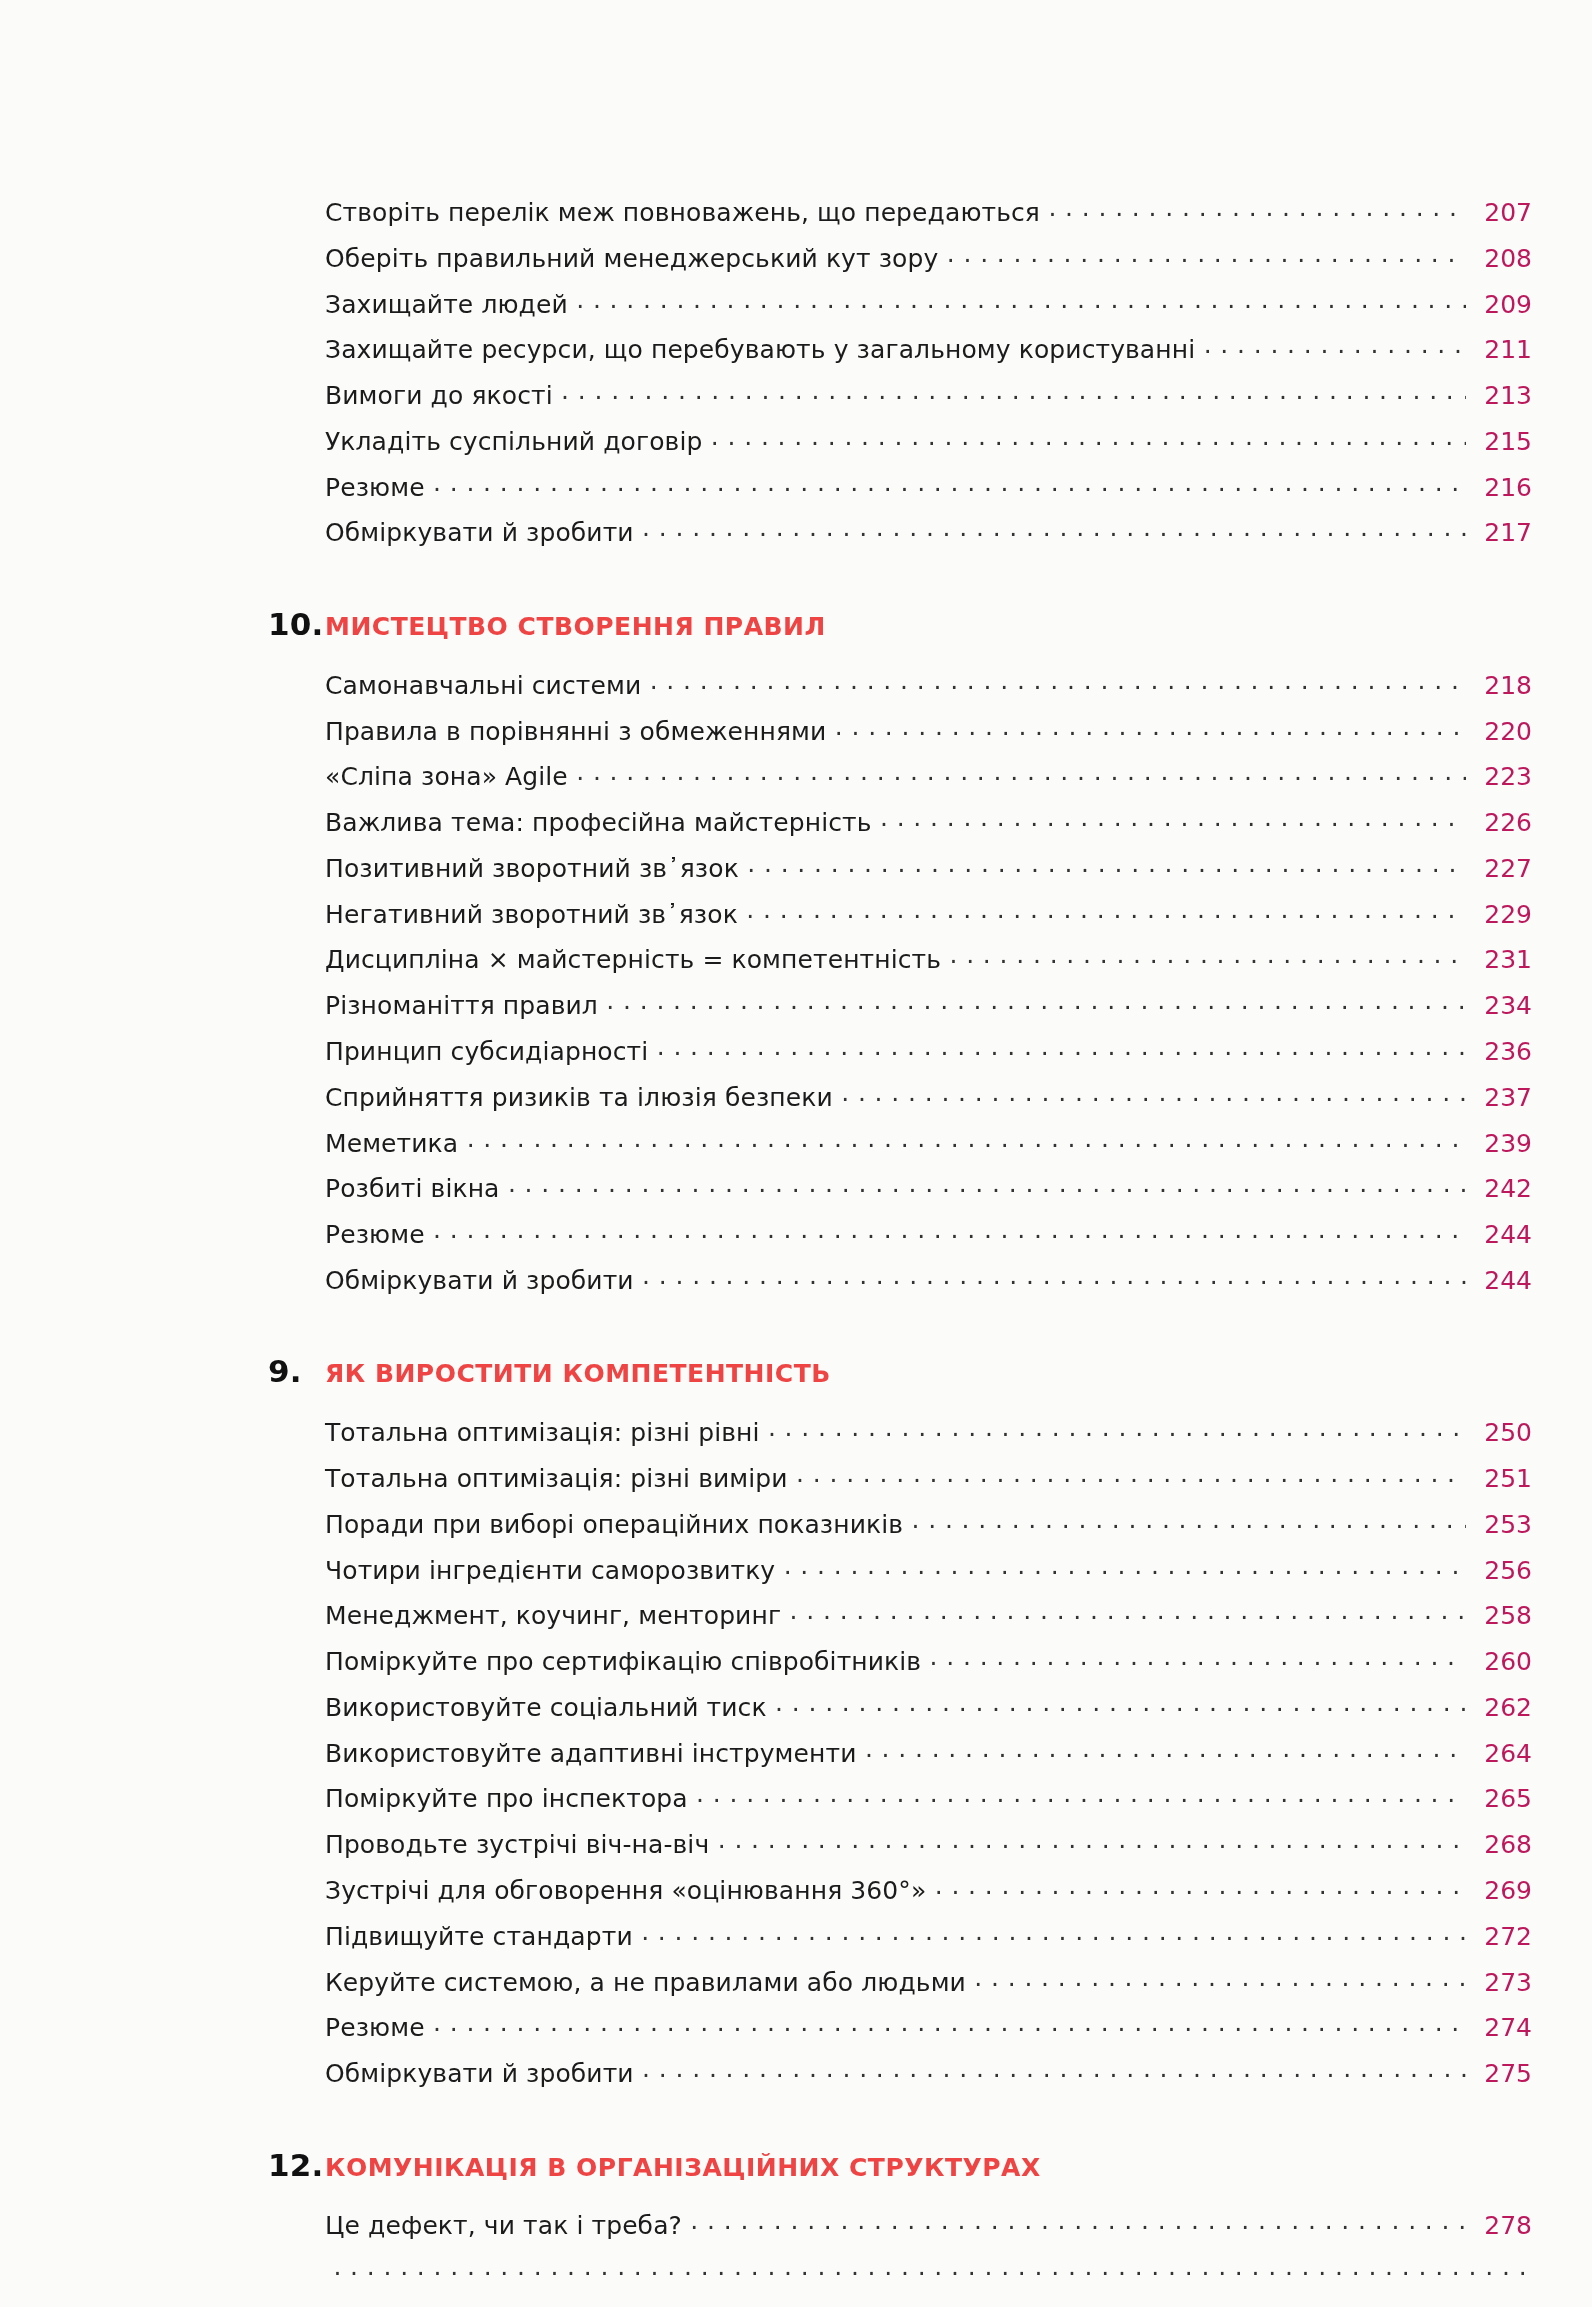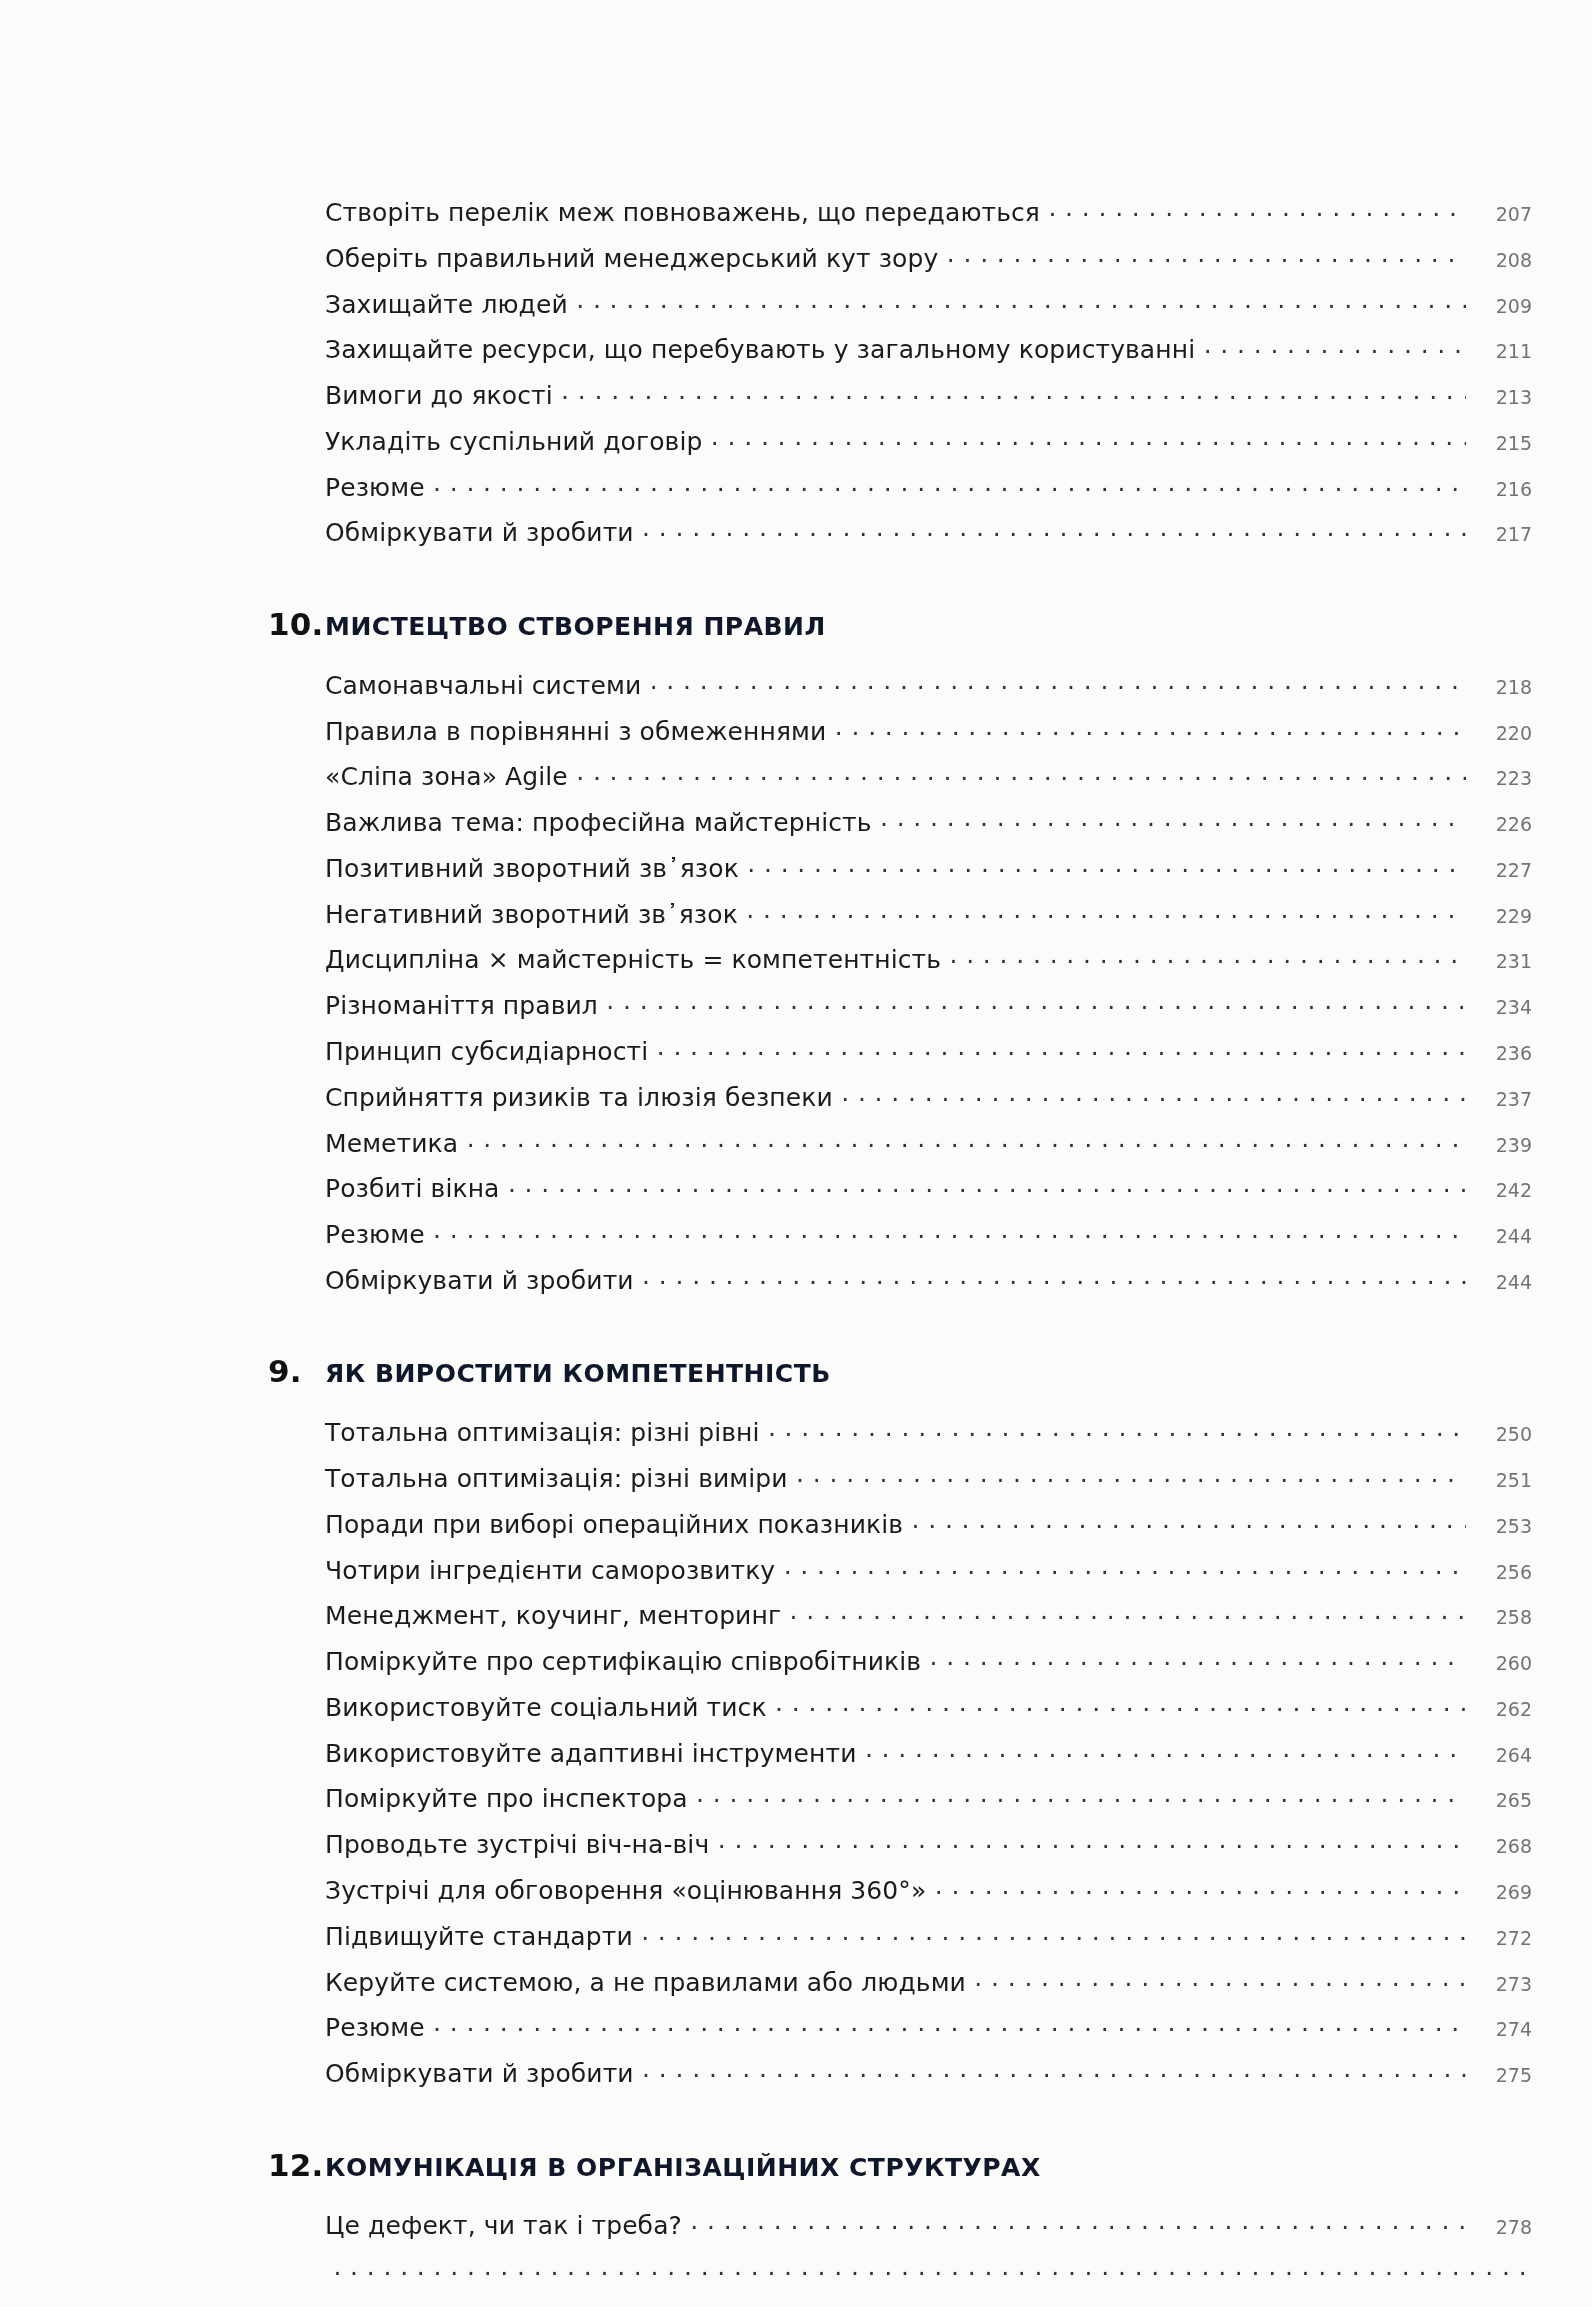--- a/index.html
+++ b/index.html
@@ -46,21 +46,21 @@
     font-size: 31px;
     letter-spacing: 0.2px;
     color: #111;
     width: 57px;
     flex: 0 0 57px;
   }
   .chapter-title {
     font-weight: bold;
     font-size: 25px;
     letter-spacing: 0.5px;
-    color: #0f172a;
+    color: #ef4444;
   }
   .entry {
     display: flex;
     align-items: baseline;
     font-size: 25px;
     line-height: 1.0;
     padding: 8.4px 0 8.4px 0;
     margin-left: 57px;
     white-space: nowrap;
   }
@@ -83,22 +83,22 @@
     bottom: 0.04em;
     white-space: nowrap;
     color: #333;
     font-size: 25px;
     letter-spacing: 0.4px;
   }
   .page-num {
     flex: 0 0 auto;
     width: 59px;
     text-align: right;
-    color: #737373;
-    font-size: 19px;
+    color: #be185d;
+    font-size: 25px;
   }
   .first-group .entry:first-child {
     padding-top: 0;
   }
 </style>
 </head>
 <body>
 
 <div class="page">
   <div class="content">

